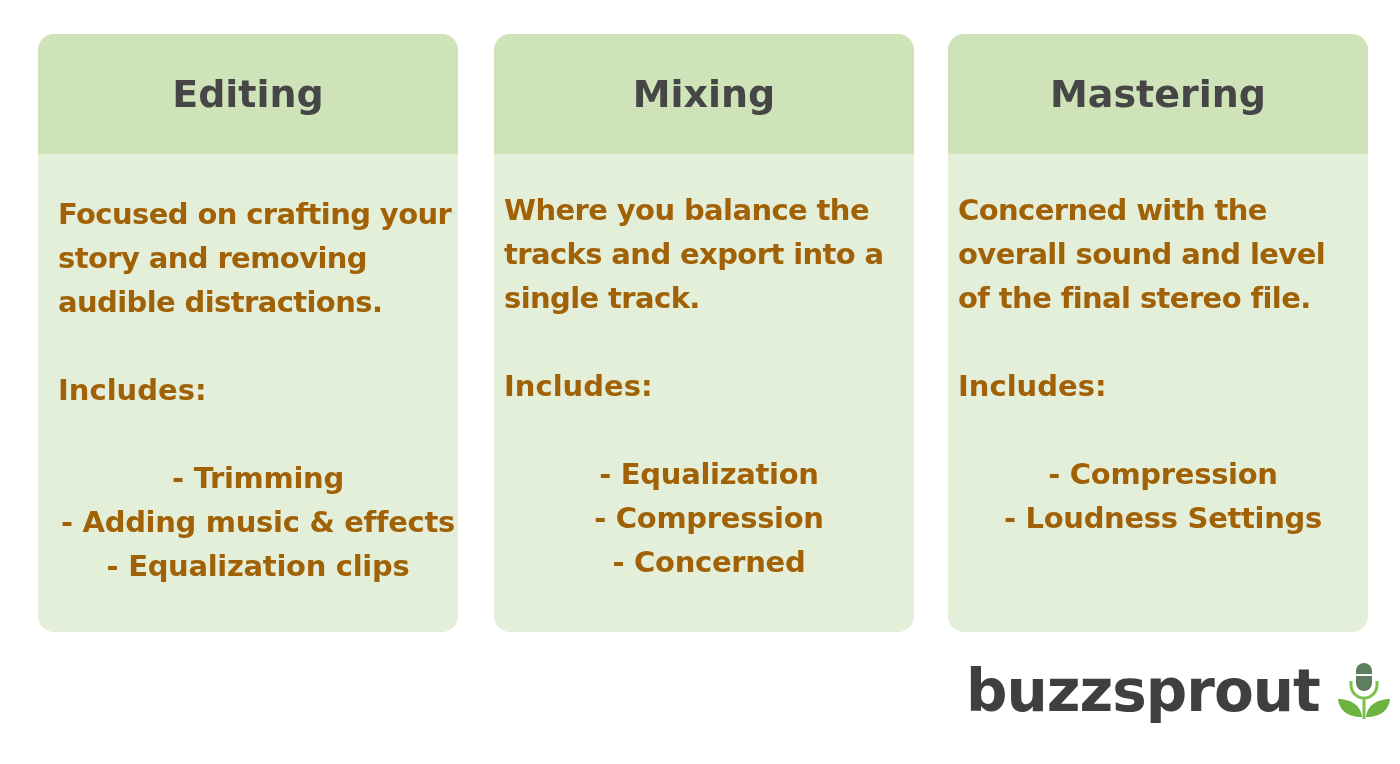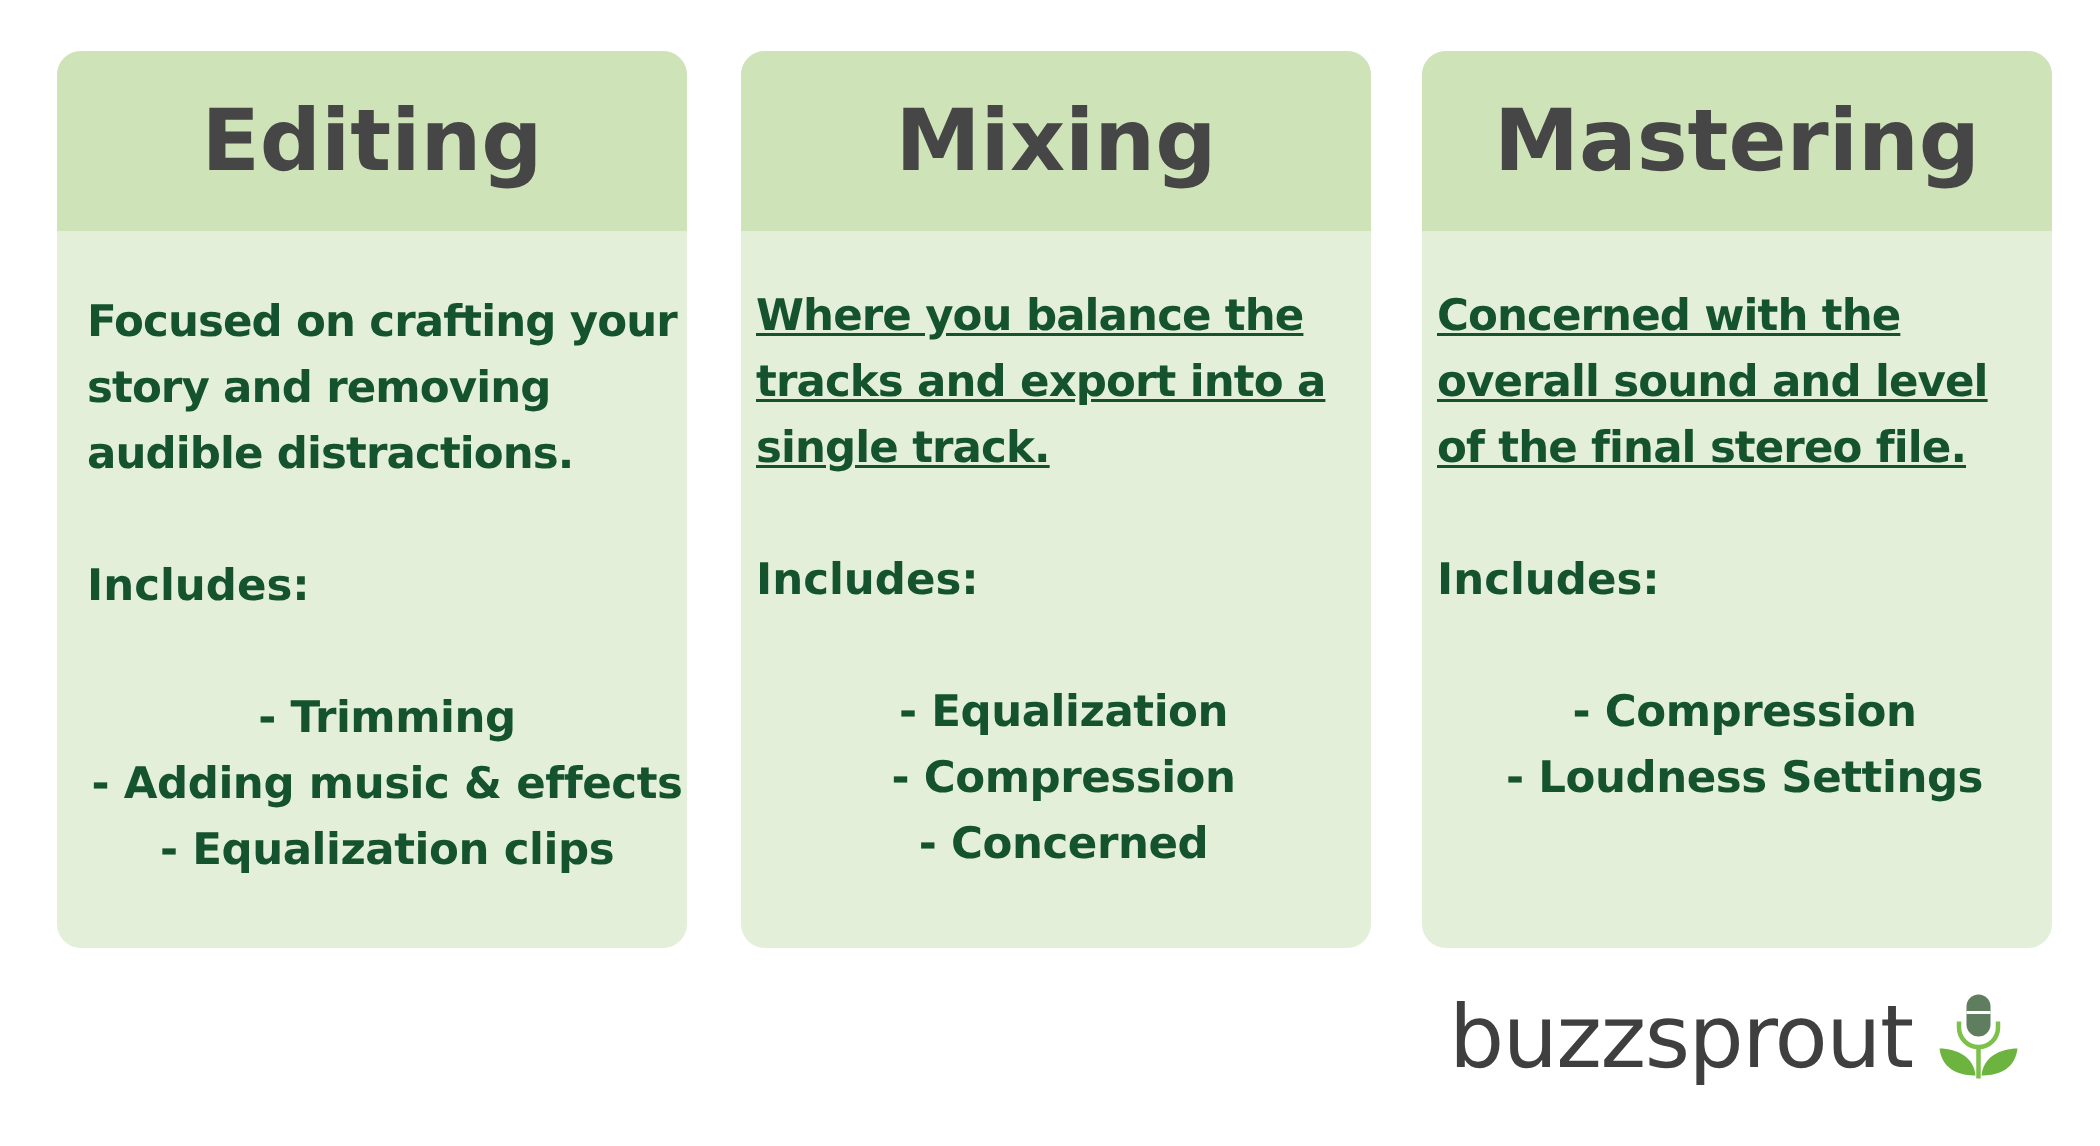--- a/index.html
+++ b/index.html
@@ -8,38 +8,38 @@
       font-family: "DejaVu Sans", sans-serif; color: #454545;
     }
     .card {
       position: absolute; top: 34px; width: 420px; height: 598px;
       background: #e3efd8; border-radius: 16px; overflow: hidden;
     }
     .card-header {
       background: #cfe3b9; height: 120px; display: flex; align-items: center; justify-content: center;
     }
     .card-title {
-      font-family: "DejaVu Sans", sans-serif; font-weight: bold; font-size: 57px;
+      font-family: "DejaVu Sans", sans-serif; font-weight: bold; font-size: 38px;
       letter-spacing: 0px; color: #464646; margin-top: 0px;
     }
-    .card-body { padding: 0 0 0 20px; font-weight: bold; font-size: 29px; line-height: 44px; color: #14532d; }
+    .card-body { padding: 0 0 0 20px; font-weight: bold; font-size: 29px; line-height: 44px; color: #a16207; }
     .card-body p { margin: 0; }
     .desc { margin-top: 38px !important; white-space: pre-line; letter-spacing: -0.6px; }
     .includes { margin-top: 44px !important; }
     .list { margin-top: 44px !important; text-align: center; }
     .list div { letter-spacing: -0.3px; }
     #card-editing { left: 38px; }
     #card-mixing { left: 494px; }
     #card-mastering { left: 948px; }
     #card-mixing .card-body, #card-mastering .card-body { padding-left: 10px; }
-    #card-mixing .desc, #card-mastering .desc { margin-top: 34px !important; text-decoration: underline; }
+    #card-mixing .desc, #card-mastering .desc { margin-top: 34px !important; }
     .logo { position: absolute; left: 966px; top: 656px; display: flex; align-items: center; }
     .logo-text {
       font-family: "DejaVu Sans", sans-serif; font-size: 58px; color: #3f3f3f; letter-spacing: -1px;
-      font-weight: normal; line-height: 70px;
+      font-weight: bold; line-height: 70px;
     }
     .logo-icon { margin-left: 14px; width: 60px; height: 60px; }
   </style>
 </head>
 <body>
 
 <div class="card" id="card-editing">
   <div class="card-header">
     <span class="card-title">Editing</span>
   </div>

